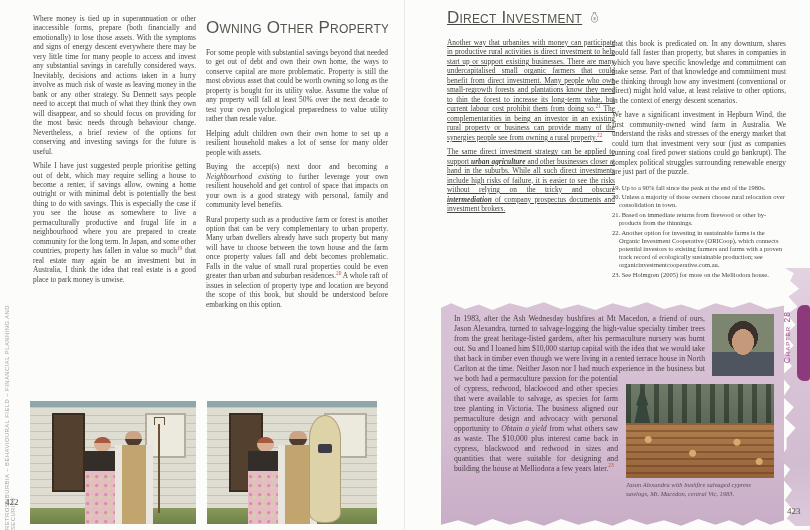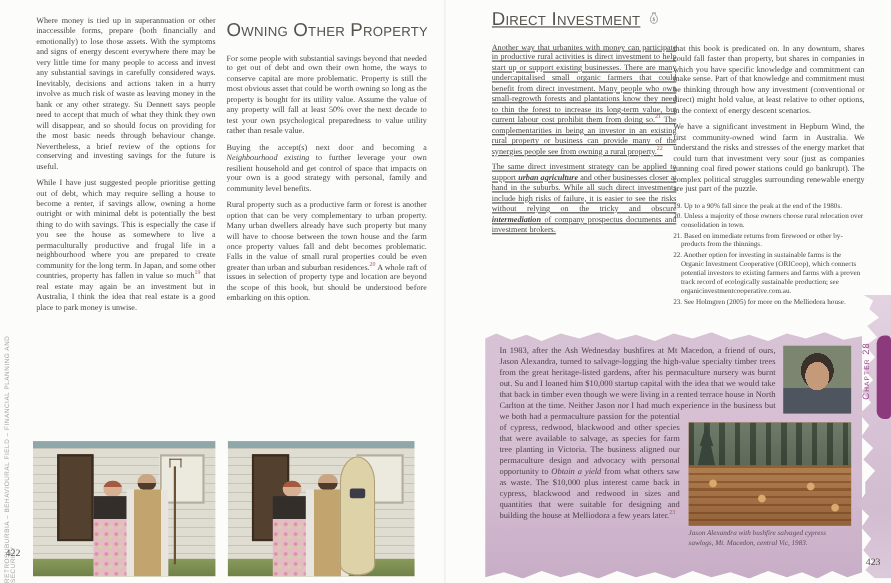--- a/index.html
+++ b/index.html
@@ -136,20 +136,21 @@
             <path d="M4 18.5 C8 19.5 16 19.5 20 18.5"></path>
             <circle cx="10" cy="13.5" r="4.5"></circle>
             <circle cx="10" cy="13.5" r="2"></circle>
             <path d="M14.5 14 C16 11 17.5 8.5 19 7.5 M19 7.5 L18.2 5.5 M19 7.5 L21 6.5"></path>
           </svg></span>
       <span class="hicon"><svg viewBox="0 0 24 24" style="stroke-width:1.5">
             <path d="M7 6 C10 5.5 14 5.5 17 6 M9 9.2 C11 8.9 14 8.9 16 9.2 M12 6 C12 10 11 14 8 17.5 M12 10 C13 13 15 15.5 17.5 17.5 M9 13 C11 12.6 14 12.6 16 13"></path>
           </svg></span>
     </h2>
     <p>For some people with substantial savings beyond that needed to get out of debt and own their own home, the ways to conserve capital are more problematic. Property is still the most obvious asset that could be worth owning so long as the property is bought for its utility value. Assume the value of any property will fall at least 50% over the next decade to test your own psychological preparedness to value utility rather than resale value.</p>
+    <p>Helping adult children own their own home to set up a resilient household makes a lot of sense for many older people with assets.</p>
     <p><span>Buying the accept(s) next door and becoming a </span><span class="i">Neighbourhood existing</span><span> to further leverage your own resilient household and get control of space that impacts on your own is a good strategy with personal, family and community level benefits.</span></p>
     <p><span>Rural property such as a productive farm or forest is another option that can be very complementary to urban property. Many urban dwellers already have such property but many will have to choose between the town house and the farm once property values fall and debt becomes problematic. Falls in the value of small rural properties could be even greater than urban and suburban residences.</span><span class="sup">20</span><span> A whole raft of issues in selection of property type and location are beyond the scope of this book, but should be understood before embarking on this option.</span></p>
   </section>
 
   <div class="ph photo-gothic">
     <div class="wall"></div>
     <div class="siding"></div>
     <div class="door"></div>
     <div class="window"></div>
     <div class="grass"></div>

